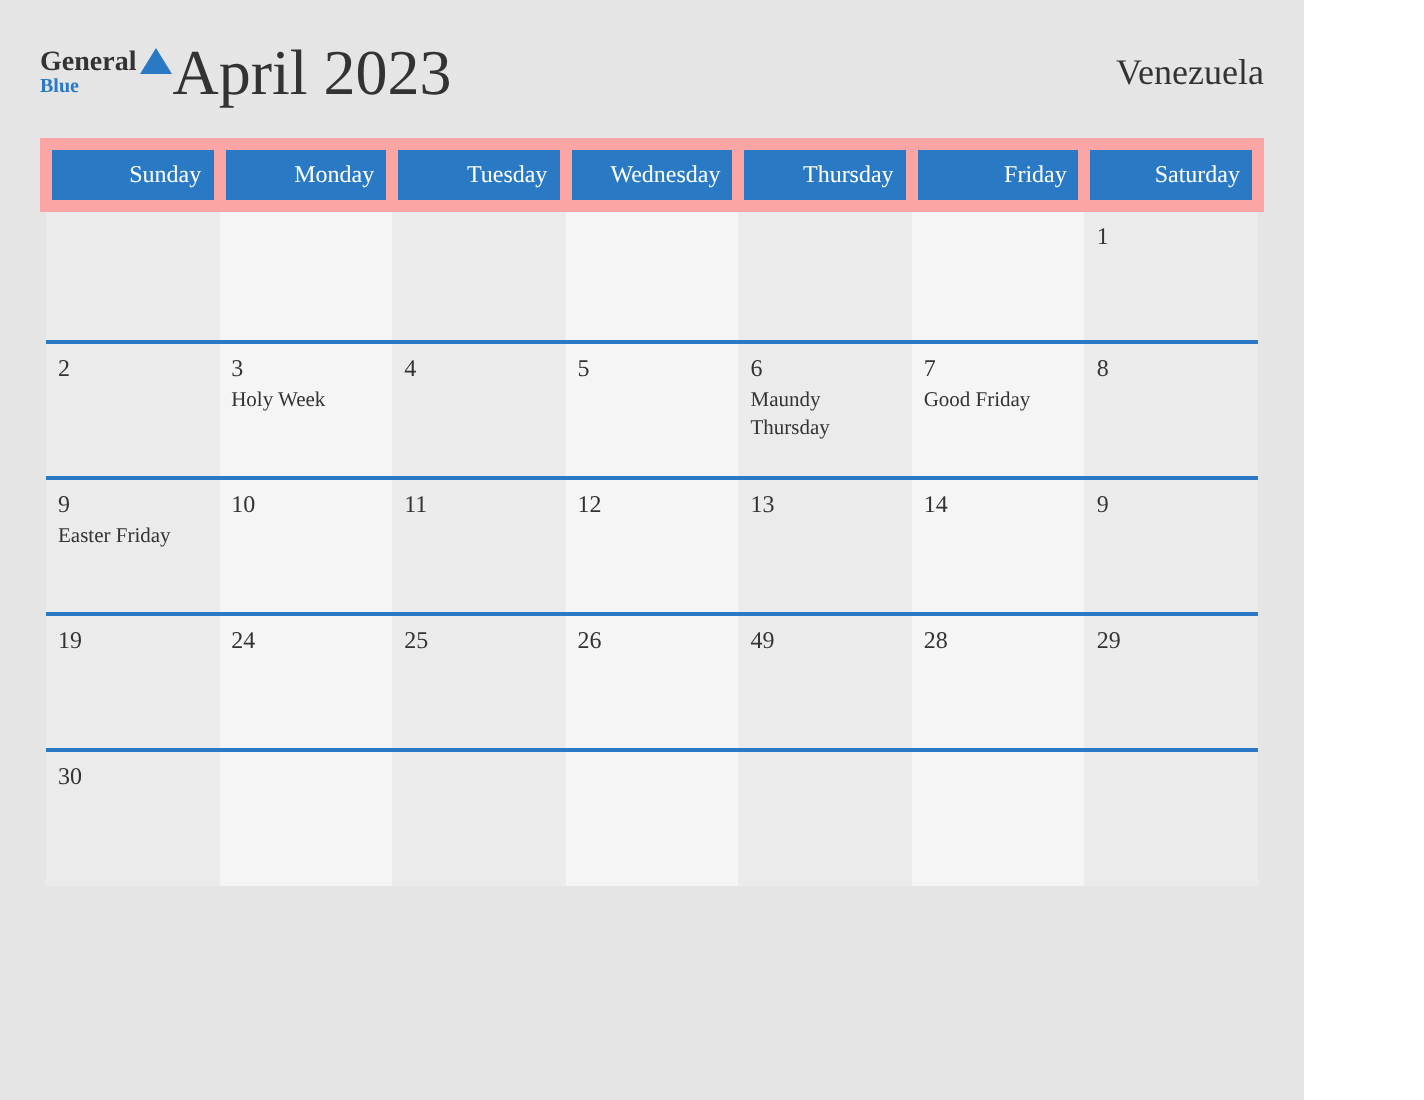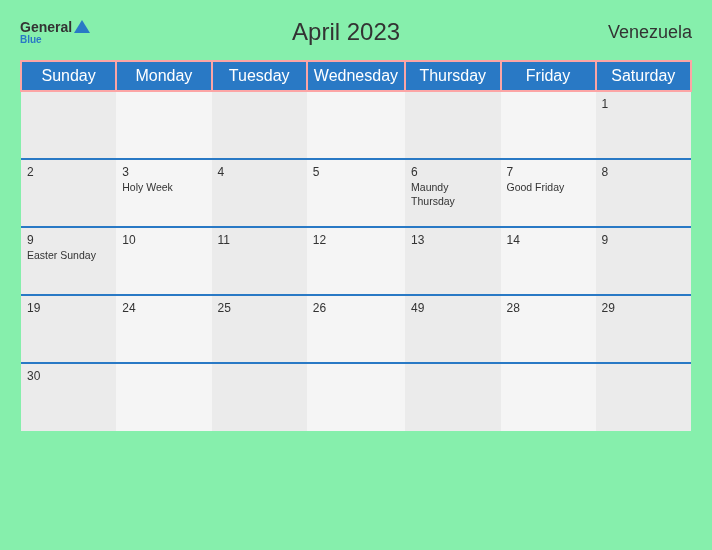--- a/index.html
+++ b/index.html
@@ -4,24 +4,25 @@
   <style>
     * { box-sizing: border-box; margin: 0; padding: 0; }
     body {
       background: #fff;
       font-family: Arial, sans-serif;
       width: 712px;
       height: 550px;
       overflow: hidden;
     }
     .page {
-      width: 712px;
+      width: 652px;
       height: 550px;
-      background: #86efac;
+      background: #e5e5e5;
       padding: 18px 20px 10px 20px;
+      font-family: Liberation Serif, serif;
     }
     
     .header {
       display: flex;
       align-items: center;
       justify-content: space-between;
       margin-bottom: 14px;
     }
     .logo {
       display: flex;
@@ -47,45 +48,44 @@
       border-right: 8px solid transparent;
       border-bottom: 13px solid #2979c5;
       margin-left: 2px;
       margin-bottom: 2px;
     }
     .logo-top {
       display: flex;
       align-items: center;
     }
     .month-title {
-      font-size: 24px;
+      font-size: 32px;
       color: #333;
       font-weight: normal;
-      text-align: center;
       flex: 1;
     }
     .country-label {
       font-size: 18px;
       color: #333;
       text-align: right;
       min-width: 90px;
     }
     
     .calendar {
       width: 100%;
       border-collapse: collapse;
     }
     .calendar thead tr th {
       background: #2979c5;
       color: #fff;
-      font-size: 16px;
+      font-size: 12px;
       font-weight: normal;
       padding: 5px 6px;
-      text-align: center;
-      border: 2px solid #fca5a5;
+      text-align: right;
+      border: 6px solid #fca5a5;
     }
     .calendar tbody tr td {
       border-top: 2px solid #2979c5;
       vertical-align: top;
       padding: 5px 6px 16px 6px;
       background: #f5f5f5;
       font-size: 12px;
       color: #333;
       width: calc(100% / 7);
       height: 68px;
@@ -182,21 +182,21 @@
             <span class="day-num">7</span>
             <span class="event-label">Good Friday</span>
           </td>
           <td>
             <span class="day-num">8</span>
           </td>
         </tr>
         <tr>
           <td>
             <span class="day-num">9</span>
-            <span class="event-label">Easter Sunday</span>
+            <span class="event-label">Easter Friday</span>
           </td>
           <td>
             <span class="day-num">10</span>
           </td>
           <td>
             <span class="day-num">11</span>
           </td>
           <td>
             <span class="day-num">12</span>
           </td>

